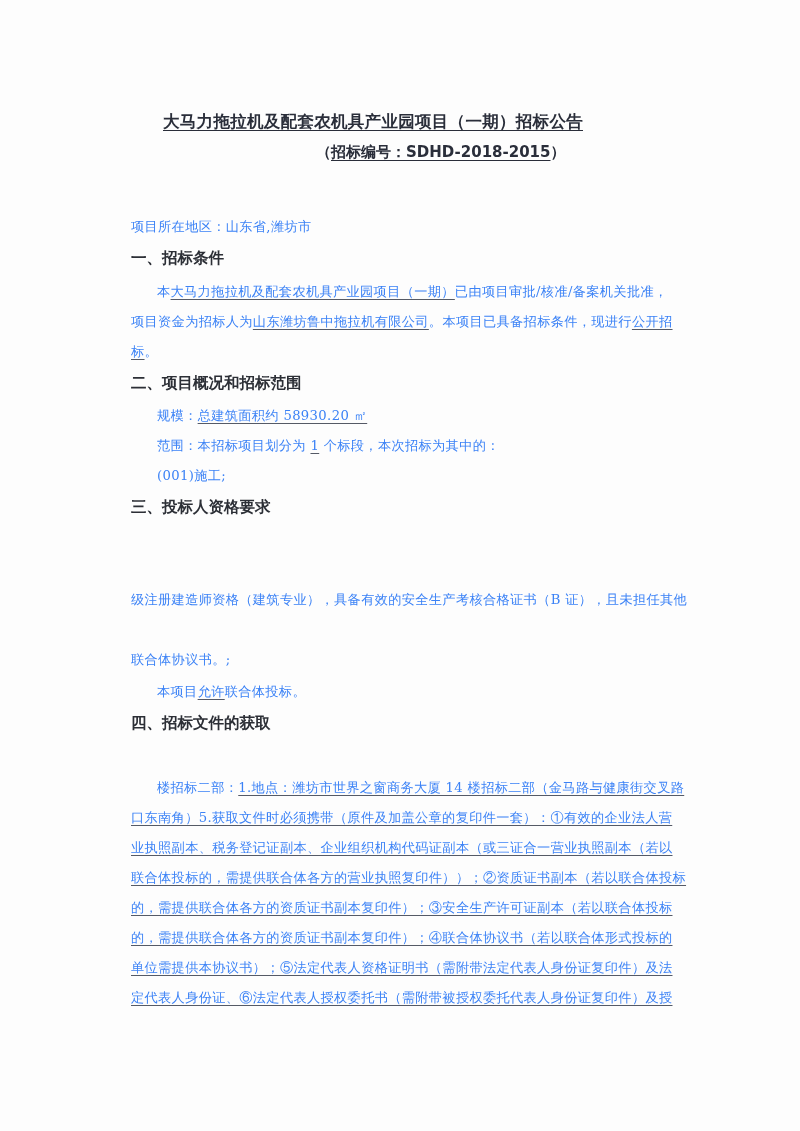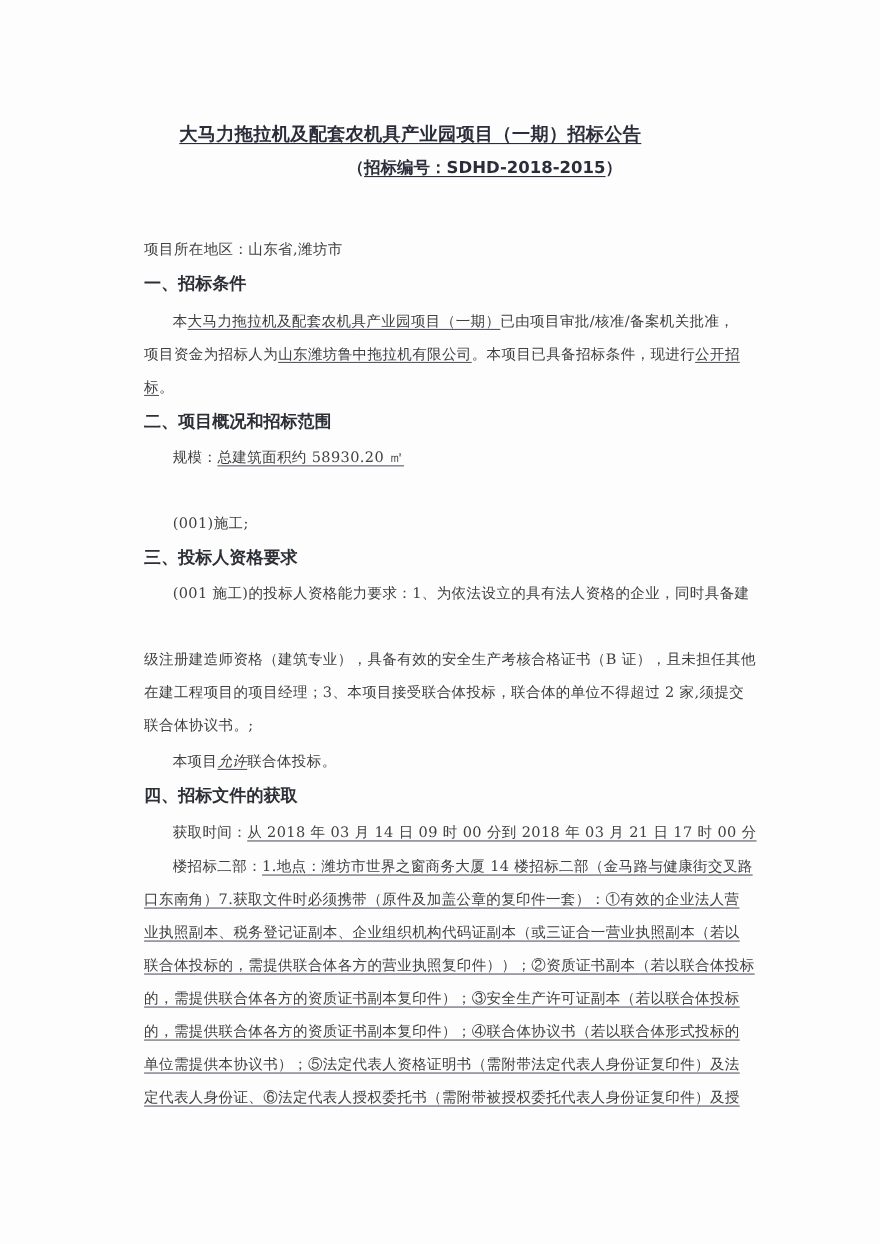--- a/index.html
+++ b/index.html
@@ -14,59 +14,57 @@
     color: #2a2e3a; text-decoration: underline; text-underline-offset: 3px; white-space: nowrap;
     letter-spacing: 0.3px;
   }
   .subtitle {
     position: absolute; left: 316px; top: 143px;
     font-family: "DejaVu Sans", sans-serif; font-weight: bold; font-size: 15px; color: #2a2e3a;
     white-space: nowrap;
   }
   .subtitle .u { text-decoration: underline; text-underline-offset: 3px; }
   .line {
-    position: absolute; left: 131px; font-size: 13.2px; white-space: nowrap; color: #404040;
+    position: absolute; left: 131px; font-size: 13.2px; white-space: nowrap; color: #3b82f6;
     letter-spacing: 0.35px;
   }
   .ind { left: 157px; }
   .h {
     position: absolute; left: 131px; font-family: Liberation Sans, sans-serif; font-weight: bold;
     font-size: 15.5px; color: #2c2f36; white-space: nowrap;
   }
   .u { text-decoration: underline; text-underline-offset: 3px; text-decoration-color: #555a66; }
-  .ital { font-style: italic; }
+  .ital { }
 </style>
 </head>
 <body>
 
 <div class="page">
   <div class="title">大马力拖拉机及配套农机具产业园项目（一期）招标公告</div>
   <div class="subtitle"><span>（</span><span class="u">招标编号：SDHD-2018-2015</span><span>）</span></div>
 
   <div class="line" style="top:218px">项目所在地区：山东省,潍坊市</div>
 
   <div class="h" style="top:248px">一、招标条件</div>
   <div class="line" style="top:313px"><span>项目资金为招标人为</span><span class="u">山东潍坊鲁中拖拉机有限公司</span><span>。本项目已具备招标条件，现进行</span><span class="u">公开招</span></div>
   <div class="line ind" style="top:283px"><span>本</span><span class="u">大马力拖拉机及配套农机具产业园项目（一期）</span><span>已由项目审批/核准/备案机关批准，</span></div>
   <div class="line" style="top:343px"><span class="u">标</span><span>。</span></div>
 
   <div class="h" style="top:373px">二、项目概况和招标范围</div>
   <div class="line ind" style="top:407px"><span>规模：</span><span class="u">总建筑面积约 58930.20 ㎡</span></div>
+  <div class="line ind" style="top:437px"><span>范围：本招标项目划分为 </span><span class="u">1</span><span> 个标段，本次招标为其中的：</span></div>
   <div class="line ind" style="top:467px"><span>(001)施工;</span></div>
 
   <div class="h" style="top:497px">三、投标人资格要求</div>
-  <div class="line ind" style="top:531px">(001 施工)的投标人资格能力要求：1、为依法设立的具有法人资格的企业，同时具备建</div>
   <div class="line" style="top:591px">级注册建造师资格（建筑专业），具备有效的安全生产考核合格证书（B 证），且未担任其他</div>
-  <div class="line" style="top:621px">在建工程项目的项目经理；3、本项目接受联合体投标，联合体的单位不得超过 2 家,须提交</div>
   <div class="line" style="top:651px">联合体协议书。;</div>
   <div class="line ind" style="top:683px"><span>本项目</span><span class="u ital">允许</span><span>联合体投标。</span></div>
 
   <div class="h" style="top:713px">四、招标文件的获取</div>
-  <div class="line ind" style="top:748px"><span>获取时间：</span><span class="u">从 2018 年 03 月 14 日  09 时 00 分到 2018 年 03 月 21 日  17 时 00 分</span></div>
   <div class="line ind" style="top:779px"><span>楼招标二部：</span><span class="u">1.地点：潍坊市世界之窗商务大厦 14 楼招标二部（金马路与健康街交叉路</span></div>
-  <div class="line" style="top:809px"><span class="u">口东南角）7.获取文件时必须携带（原件及加盖公章的复印件一套）：①有效的企业法人营</span></div>
+  <div class="line" style="top:809px"><span class="u">口东南角）5.获取文件时必须携带（原件及加盖公章的复印件一套）：①有效的企业法人营</span></div>
   <div class="line" style="top:839px"><span class="u">业执照副本、税务登记证副本、企业组织机构代码证副本（或三证合一营业执照副本（若以</span></div>
   <div class="line" style="top:869px"><span class="u">联合体投标的，需提供联合体各方的营业执照复印件））；②资质证书副本（若以联合体投标</span></div>
   <div class="line" style="top:899px"><span class="u">的，需提供联合体各方的资质证书副本复印件）；③安全生产许可证副本（若以联合体投标</span></div>
   <div class="line" style="top:929px"><span class="u">的，需提供联合体各方的资质证书副本复印件）；④联合体协议书（若以联合体形式投标的</span></div>
   <div class="line" style="top:959px"><span class="u">单位需提供本协议书）；⑤法定代表人资格证明书（需附带法定代表人身份证复印件）及法</span></div>
   <div class="line" style="top:989px"><span class="u">定代表人身份证、⑥法定代表人授权委托书（需附带被授权委托代表人身份证复印件）及授</span></div>
 </div>
 
 </body></html>

